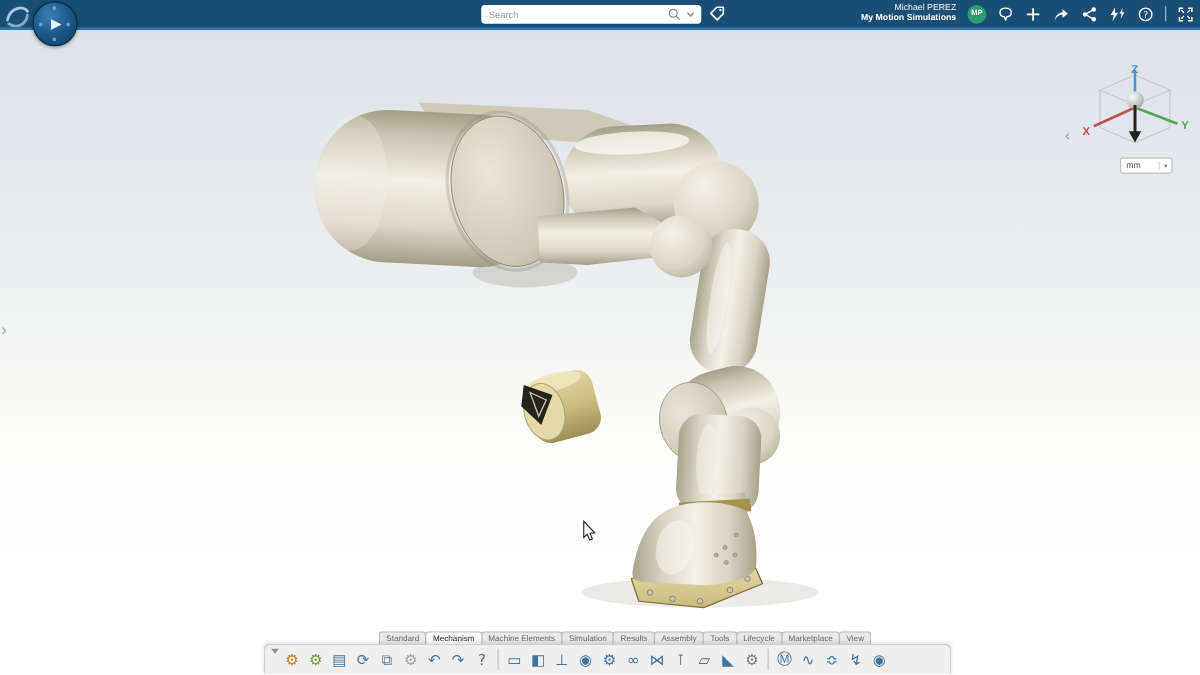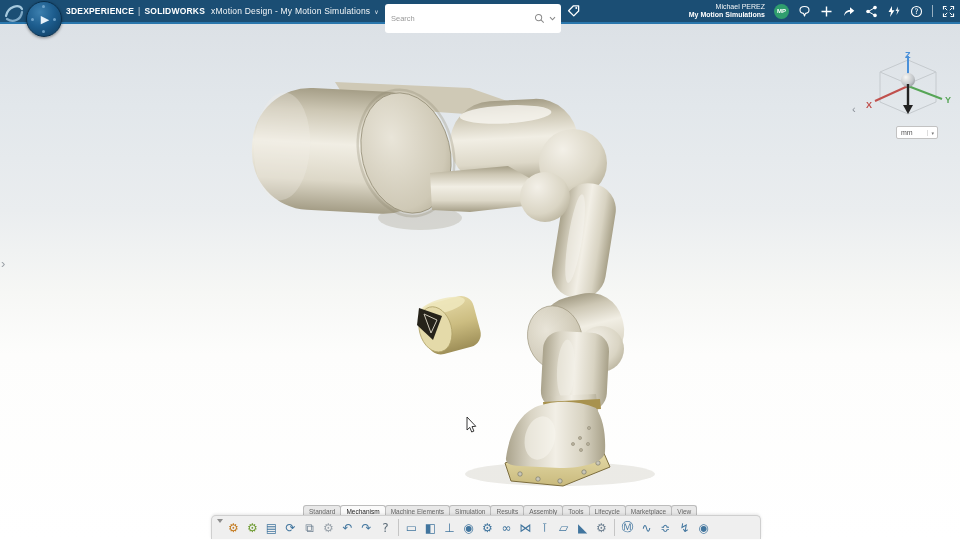--- a/index.html
+++ b/index.html
@@ -15,21 +15,21 @@
            border:1px solid #0a2e4a;z-index:12;box-shadow:0 1px 3px rgba(0,0,0,.4);
            display:flex;align-items:center;justify-content:center;}
   .compass .play{color:#e8f2fa;font-size:11px;line-height:1;margin-left:2px;}
   .compass .dot{position:absolute;width:3px;height:3px;border-radius:50%;background:#7fb0d4;opacity:.8;}
   .brand{position:absolute;left:66px;top:0;height:22px;display:flex;align-items:center;
          font-size:8.5px;letter-spacing:.2px;white-space:nowrap;}
   .brand .b{font-weight:bold;}
   .brand .sep{margin:0 4px;opacity:.75;}
   .brand .app{margin-left:6px;font-weight:normal;opacity:.95;}
   .brand .caret{margin-left:4px;font-size:6px;opacity:.85;}
-  .searchwrap{position:absolute;left:385px;top:4px;width:176px;height:29px;background:#fff;
+  .searchwrap{position:absolute;left:385px;top:4px;width:176px;height:15px;background:#fff;
               border-radius:3px;display:flex;align-items:center;padding:0 4px;box-sizing:border-box;}
   .searchwrap input{flex:1;border:none;outline:none;font-size:7.5px;color:#444;background:transparent;
                     font-family:"Liberation Sans",sans-serif;min-width:0;}
   .searchwrap input::placeholder{color:#9a9a9a;}
   .tagicon{position:absolute;left:567px;top:4px;}
   .rightcluster{position:absolute;right:5px;top:0;height:22px;display:flex;align-items:center;gap:9px;}
   .usertext{text-align:right;font-size:7px;line-height:8px;white-space:nowrap;}
   .usertext .uname{opacity:.95;}
   .usertext .uws{font-weight:bold;}
   .avatar{width:15px;height:15px;border-radius:50%;display:flex;align-items:center;justify-content:center;
@@ -70,27 +70,20 @@
   .tb-divider{width:1px;height:17px;background:#c5c5c5;margin:0 3px;flex:0 0 auto;}
 </style>
 </head>
 <body>
 
 <div class="topbar" style="background: rgb(27, 78, 116);">
   <svg class="logo3ds" width="22" height="20" viewBox="0 0 22 20">
     <path d="M3,14 C5,4 16,2 19,7" fill="none" stroke="#a6c9de" stroke-width="2.2" stroke-linecap="round"></path>
     <path d="M4,17 C10,21 18,18 19,10" fill="none" stroke="#7fa9c6" stroke-width="2.2" stroke-linecap="round"></path>
   </svg>
-  <div class="brand">
-    <span class="b">3DEXPERIENCE</span>
-    <span class="sep">|</span>
-    <span class="b">SOLIDWORKS</span>
-    <span class="app">xMotion Design - My Motion Simulations</span>
-    <span class="caret">∨</span>
-  </div>
   <div class="searchwrap">
     <input value="" placeholder="Search" style="">
     <svg width="11" height="11" viewBox="0 0 12 12">
       <circle cx="5" cy="5" r="3.4" fill="none" stroke="#8a8a8a" stroke-width="1.1"></circle>
       <line x1="7.6" y1="7.6" x2="10.6" y2="10.6" stroke="#8a8a8a" stroke-width="1.1"></line>
     </svg>
     <svg width="9" height="9" viewBox="0 0 9 9" style="margin-left:3px">
       <path d="M2,3.2 L4.5,5.8 L7,3.2" fill="none" stroke="#8a8a8a" stroke-width="1.1"></path>
     </svg>
   </div>

